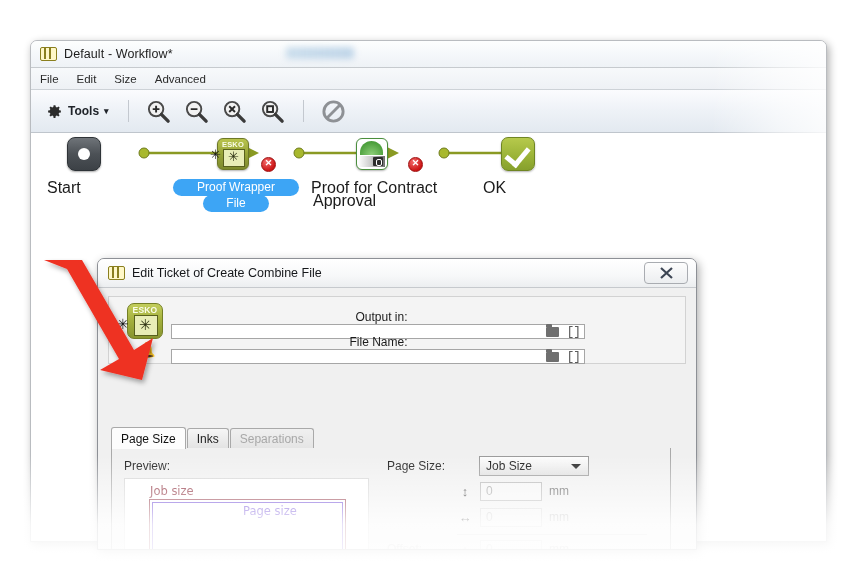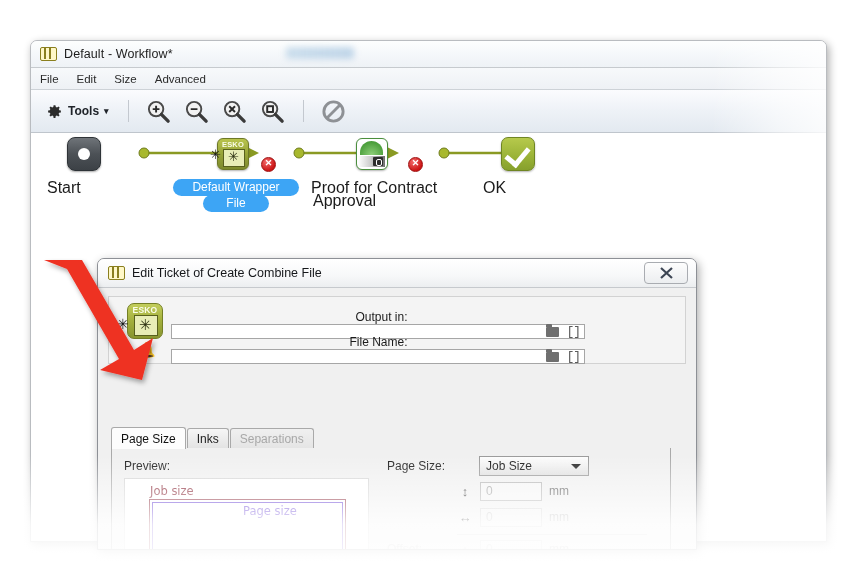--- a/index.html
+++ b/index.html
@@ -641,21 +641,21 @@
 
         <div class="wf-node" style="left:186px; top:5px">
           <div class="esko-node">
             <div class="esko-word">ESKO</div>
             <div class="esko-plate"></div>
             <div class="esko-star">✳</div>
           </div>
         </div>
         <div class="err-badge" style="left:230px; top:24px"></div>
         <div class="pill-label" style="left:142px; top:46px; width:108px">
-          <span>Default Wrapper</span>
+          <span>Proof Wrapper</span>
         </div>
         <div class="pill-label" style="left:172px; top:62px; width:48px">
           <span>File</span>
         </div>
 
         <div class="wf-node" style="left:325px; top:5px">
           <div class="proof-node">
             <div class="proof-dome"></div>
             <div class="proof-band"></div>
             <div class="proof-lock"></div>

